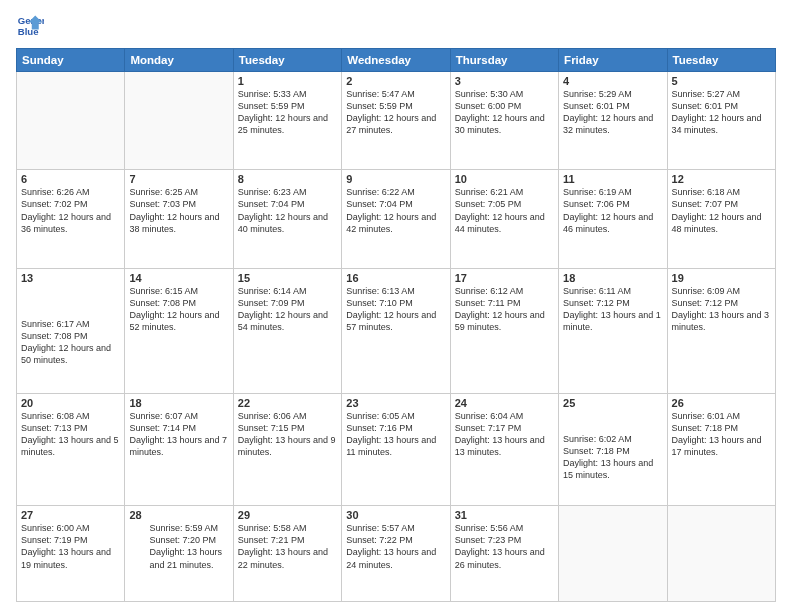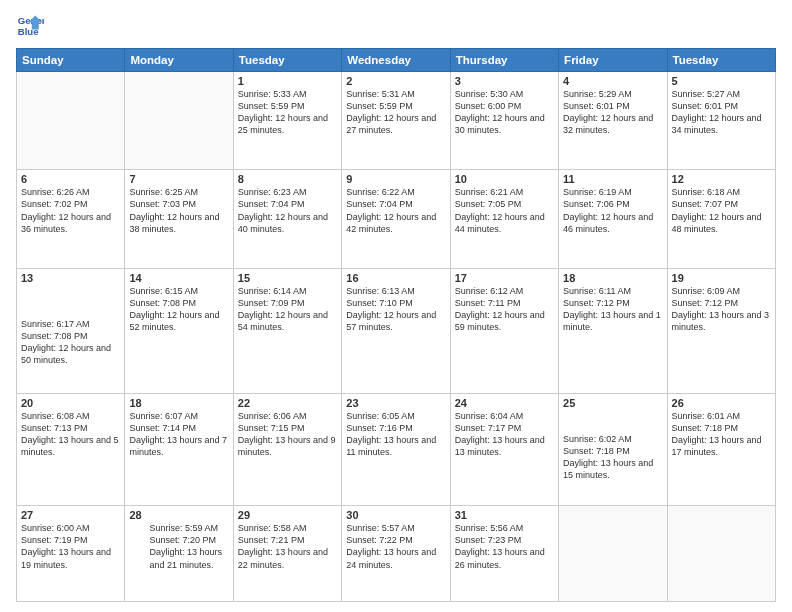--- a/index.html
+++ b/index.html
@@ -132,21 +132,21 @@
           <td class="empty"></td>
           <td class="empty"></td>
           <td>
             <span class="day-num">1</span>
             <div class="cell-text" style="white-space: pre-line;">Sunrise: 5:33 AM
 Sunset: 5:59 PM
 Daylight: 12 hours and 25 minutes.</div>
           </td>
           <td>
             <span class="day-num">2</span>
-            <div class="cell-text" style="white-space: pre-line;">Sunrise: 5:31 AM
+            <div class="cell-text" style="white-space: pre-line;">Sunrise: 5:47 AM
 Sunset: 5:59 PM
 Daylight: 12 hours and 27 minutes.</div>
           </td>
           <td>
             <span class="day-num">3</span>
             <div class="cell-text" style="white-space: pre-line;">Sunrise: 5:30 AM
 Sunset: 6:00 PM
 Daylight: 12 hours and 30 minutes.</div>
           </td>
           <td>

